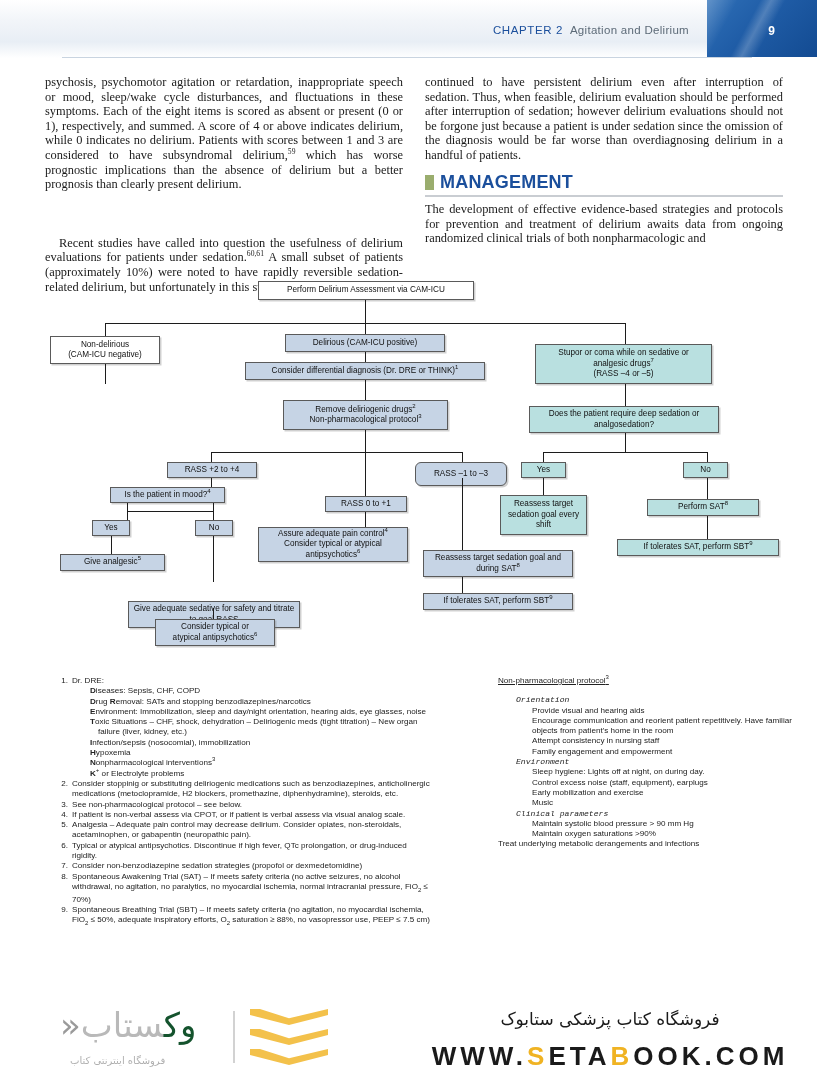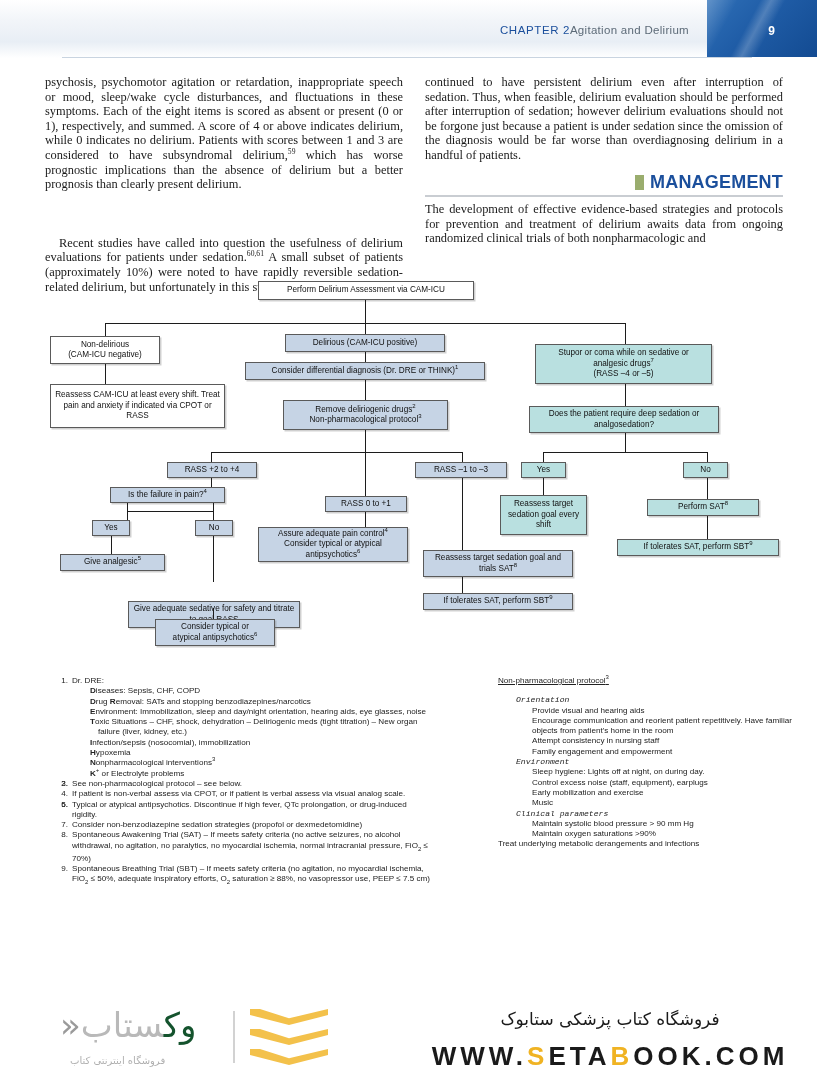--- a/index.html
+++ b/index.html
@@ -21,21 +21,21 @@
     position:absolute; left:62px; top:57px; width:690px; height:1px;
     background:#c9d4e0;
   }
   #header-text {
     position:absolute; right:128px; top:24px;
     white-space:nowrap;
     font-family:"Liberation Sans", sans-serif;
     font-size:11.5px; letter-spacing:.3px;
   }
   #chapter-label { color:#1b4f9c; font-weight:normal; letter-spacing:.6px; }
-  #chapter-title { color:#5d6b78; }
+  #chapter-title { color:#5d6b78; margin-left:7px; }
   #page-corner {
     position:absolute; right:0; top:0; width:110px; height:57px;
     background:
       linear-gradient(118deg, rgba(255,255,255,.25) 0%, rgba(255,255,255,0) 22%),
       linear-gradient(118deg, rgba(255,255,255,0) 38%, rgba(255,255,255,.22) 46%, rgba(255,255,255,0) 56%),
       linear-gradient(135deg, #2e6fb7 0%, #1f5ca6 45%, #134b92 100%);
   }
   #page-number {
     position:absolute; right:42px; top:24px;
     color:#ffffff; font-family:"Liberation Sans", sans-serif;
@@ -55,21 +55,20 @@
   .body-col p.ind { text-indent:14px;margin-top:44px; }
   sup { font-size:7.6px; vertical-align:super; line-height:0; }
 
   
   #mgmt-wrap { position:absolute; left:425px; top:172px; width:358px; }
   #mgmt-head {
     display:flex; align-items:center;
     font-family:"Liberation Sans", sans-serif;
     font-size:18px; font-weight:bold; color:#1b4f9c;
     letter-spacing:.2px;
-    justify-content:flex-end;
   }
   #mgmt-bar { width:9px; height:15px; background:#9aad6e; margin-right:6px; }
   #mgmt-rule { width:100%; height:2px; background:#c9cdd2; margin-top:2px; }
   #mgmt-body {
     margin-top:5px; font-size:12.4px; line-height:14.6px;
     color:#1a1a1a; text-align:justify; font-family:"Liberation Serif", serif;
   }
 
   
   #flow {
@@ -193,23 +192,20 @@
   <div class="edge v" style="left:365px; top:22px; height:24px;"></div>
   <div class="edge h" style="left:105px; top:45px; width:521px;"></div>
   <div class="edge v" style="left:105px; top:45px; height:14px;"></div>
   <div class="edge v" style="left:625px; top:45px; height:22px;"></div>
   <div class="edge v" style="left:365px; top:45px; height:11px;"></div>
 
   <div class="node white" style="left:50px; top:58px; width:110px; height:28px;">
       <span>Non-delirious<br>(CAM-ICU negative)</span>
     </div>
   <div class="edge v" style="left:105px; top:86px; height:20px;"></div>
-  <div class="node white" style="left:50px; top:106px; width:175px; height:44px;">
-      <span>Reassess CAM-ICU at least every shift. Treat pain and anxiety if indicated via CPOT or RASS</span>
-    </div>
 
   <div class="node blue" style="left:285px; top:56px; width:160px; height:18px;">
       <span>Delirious (CAM-ICU positive)</span>
     </div>
   <div class="node blue" style="left:245px; top:84px; width:240px; height:18px;">
       <span><span>Consider differential diagnosis (Dr. DRE or THINK)</span><sup>1</sup></span>
     </div>
   <div class="edge v" style="left:365px; top:74px; height:10px;"></div>
   <div class="edge v" style="left:365px; top:102px; height:20px;"></div>
   <div class="node blue" style="left:283px; top:122px; width:165px; height:30px;">
@@ -218,27 +214,27 @@
 
   <div class="edge v" style="left:365px; top:152px; height:23px;"></div>
   <div class="edge h" style="left:211px; top:174px; width:252px;"></div>
   <div class="edge v" style="left:211px; top:174px; height:11px;"></div>
   <div class="edge v" style="left:462px; top:174px; height:11px;"></div>
   <div class="edge v" style="left:365px; top:174px; height:45px;"></div>
 
   <div class="node blue" style="left:167px; top:184px; width:90px; height:16px;">
       <span>RASS +2 to +4</span>
     </div>
-  <div class="node blue" style="left:415px; top:184px; width:92px; height:16px;">
+  <div class="node blue" style="left:415px; top:184px; width:92px; height:24px;border-radius:6px;">
       <span>RASS –1 to –3</span>
     </div>
 
   <div class="edge v" style="left:211px; top:200px; height:10px;"></div>
   <div class="node blue" style="left:110px; top:209px; width:115px; height:16px;">
-      <span><span>Is the failure in pain?</span><sup>4</sup></span>
+      <span><span>Is the patient in mood?</span><sup>4</sup></span>
     </div>
   <div class="edge h" style="left:127px; top:233px; width:86px;"></div>
   <div class="edge v" style="left:127px; top:225px; height:9px;"></div>
   <div class="edge v" style="left:213px; top:225px; height:9px;"></div>
   <div class="edge v" style="left:127px; top:233px; height:10px;"></div>
   <div class="edge v" style="left:213px; top:233px; height:10px;"></div>
   <div class="node blue" style="left:92px; top:242px; width:38px; height:16px;">
       <span>Yes</span>
     </div>
   <div class="node blue" style="left:195px; top:242px; width:38px; height:16px;">
@@ -260,21 +256,21 @@
   <div class="node blue" style="left:325px; top:218px; width:82px; height:16px;">
       <span>RASS 0 to +1</span>
     </div>
   <div class="edge v" style="left:365px; top:234px; height:16px;"></div>
   <div class="node blue" style="left:258px; top:249px; width:150px; height:35px;">
       <span><span>Assure adequate pain control</span><sup>4</sup><br><span>Consider typical or atypical antipsychotics</span><sup>6</sup></span>
     </div>
 
   <div class="edge v" style="left:462px; top:200px; height:73px;"></div>
   <div class="node blue" style="left:423px; top:272px; width:150px; height:27px;">
-      <span><span>Reassess target sedation goal and trials SAT</span><sup>8</sup></span>
+      <span><span>Reassess target sedation goal and during SAT</span><sup>8</sup></span>
     </div>
   <div class="edge v" style="left:462px; top:299px; height:17px;"></div>
   <div class="node blue" style="left:423px; top:315px; width:150px; height:17px;">
       <span><span>If tolerates SAT, perform SBT</span><sup>9</sup></span>
     </div>
 
   <div class="node teal" style="left:535px; top:66px; width:177px; height:40px;">
       <span><span>Stupor or coma while on sedative or analgesic drugs</span><sup>7</sup><br><span>(RASS –4 or –5)</span></span>
     </div>
   <div class="edge v" style="left:625px; top:106px; height:23px;"></div>
@@ -315,31 +311,33 @@
     <div class="fn-sub fn-hang2" style="padding-left:26px;"><span class="fn-b">E</span>nvironment: Immobilization, sleep and day/night orientation, hearing aids, eye glasses, noise</div>
     <div class="fn-sub fn-hang2" style="padding-left:26px;"><span class="fn-b">T</span>oxic Situations – CHF, shock, dehydration – Deliriogenic meds (tight titration) – New organ failure (liver, kidney, etc.)</div>
     <div class="fn-sub"><span class="fn-b">I</span>nfection/sepsis (nosocomial), immobilization</div>
     <div class="fn-sub"><span class="fn-b">H</span>ypoxemia</div>
     <div class="fn-sub"><span class="fn-b">N</span>onpharmacological interventions<sup>3</sup></div>
     <div class="fn-sub"><span class="fn-b">K</span><sup>+</sup> or Electrolyte problems</div>
   </div>
 
   <div class="fn-item">
     <span class="fn-num">2.</span>
+    <span>Consider stoppinig or substituting deliriogenic medications such as benzodiazepines, anticholinergic medications (metoclopramide, H2 blockers, promethazine, diphenhydramine), steroids, etc.</span>
   </div>
   <div class="fn-item">
     <span class="fn-num">3.</span>
     <span>See non-pharmacological protocol – see below.</span>
   </div>
   <div class="fn-item">
     <span class="fn-num">4.</span>
     <span>If patient is non-verbal assess via CPOT, or if patient is verbal assess via visual analog scale.</span>
   </div>
   <div class="fn-item">
     <span class="fn-num">5.</span>
+    <span>Analgesia – Adequate pain control may decrease delirium. Consider opiates, non-steroidals, acetaminophen, or gabapentin (neuropathic pain).</span>
   </div>
   <div class="fn-item">
     <span class="fn-num">6.</span>
     <span>Typical or atypical antipsychotics. Discontinue if high fever, QTc prolongation, or drug-induced rigidity.</span>
   </div>
   <div class="fn-item">
     <span class="fn-num">7.</span>
     <span>Consider non-benzodiazepine sedation strategies (propofol or dexmedetomidine)</span>
   </div>
   <div class="fn-item">

